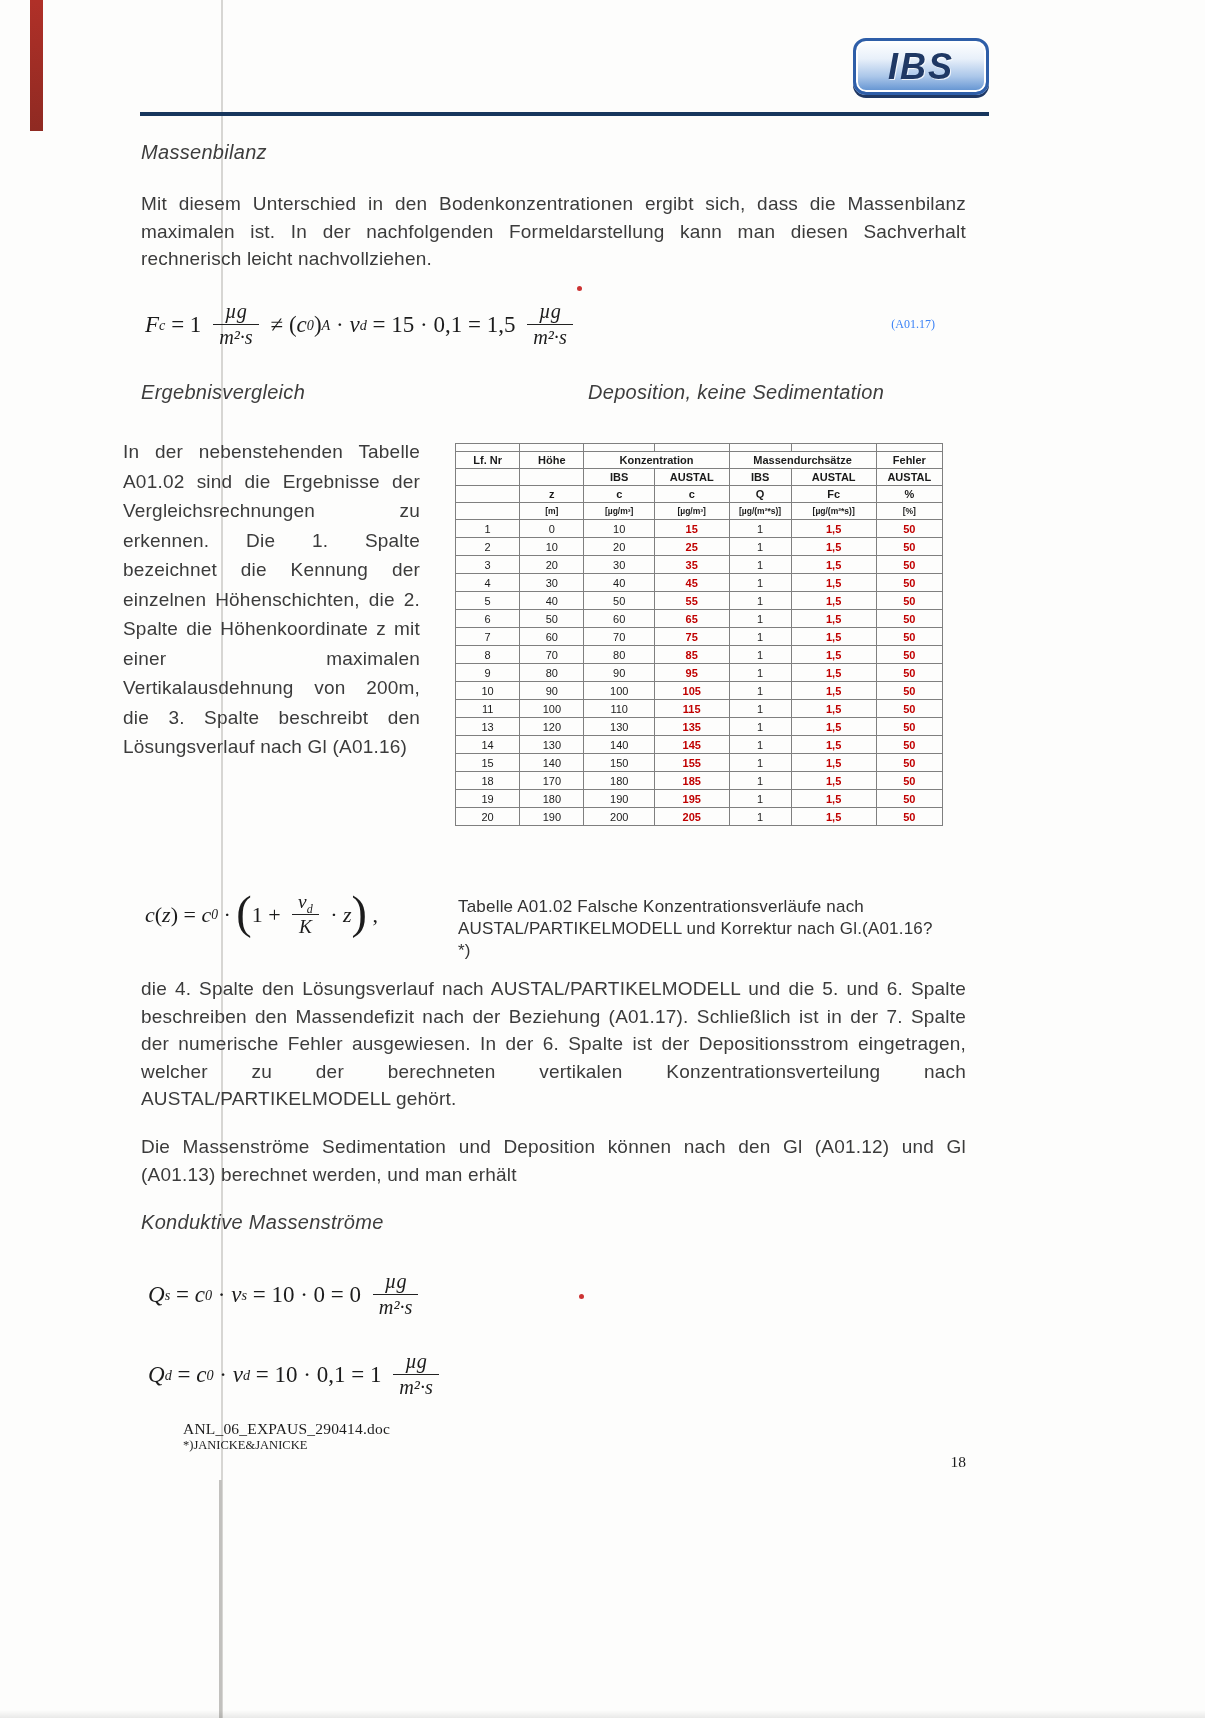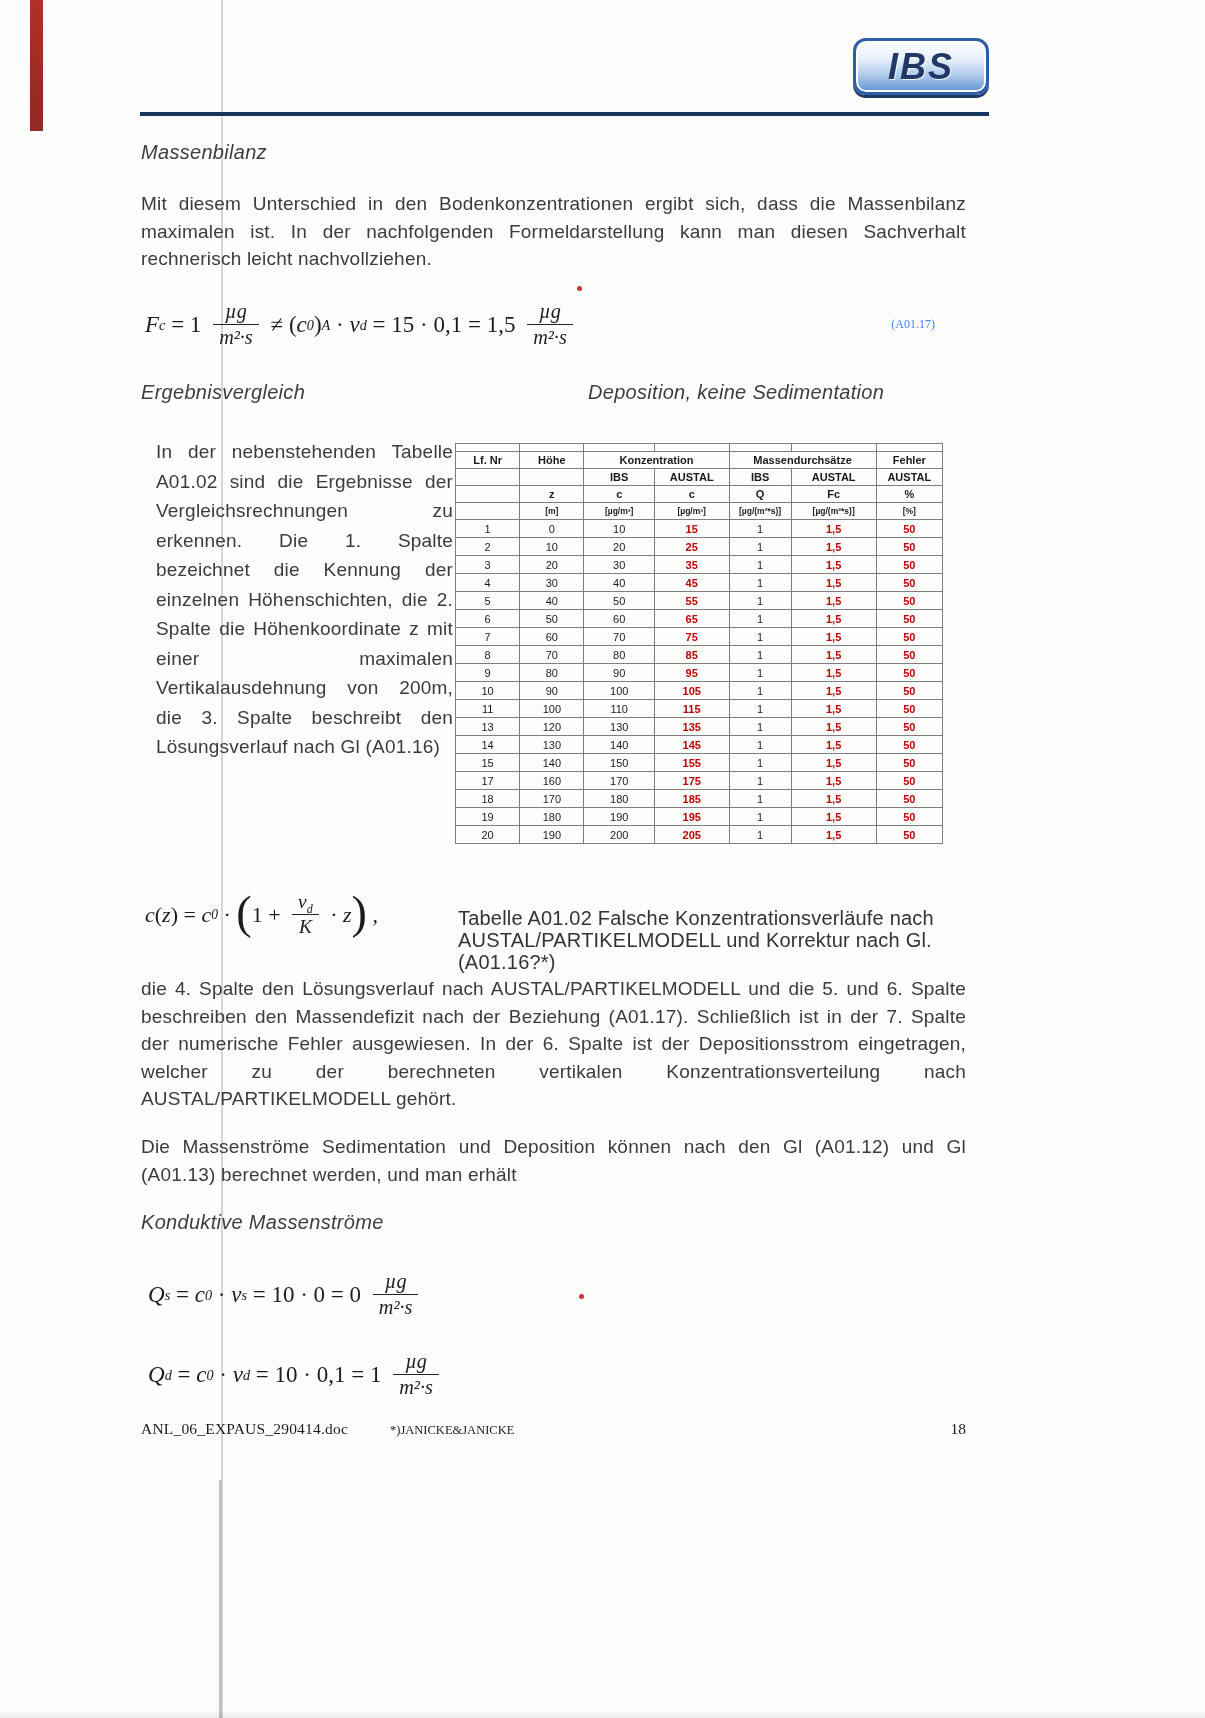--- a/index.html
+++ b/index.html
@@ -55,24 +55,24 @@
   .dtable th, .dtable td {
     border:1px solid #7f7f7f; font-size:11px; text-align:center;
     padding:0 1px; height:18px; overflow:hidden; white-space:nowrap; color:#1a1a1a;
   }
   .dtable th { font-weight:bold; height:17px; }
   .dtable tr.cap-row th { height:8px; border-bottom:1px solid #7f7f7f; }
   .dtable tr.units th { font-size:8.5px; font-weight:bold; }
   .dtable td.red { color:#c00000; font-weight:bold; }
   .col-lfnr{width:62px;} .col-hoehe{width:62px;} .col-c1{width:68px;}
   .col-c2{width:72px;} .col-q{width:60px;} .col-fc{width:82px;} .col-p{width:64px;}
-  .caption { font-size:20px; line-height:22px; color:#333; letter-spacing:0.2px;margin-top:11px; }
-
-  
-  .footer { display:flex; align-items:baseline; font-family:"Liberation Serif","DejaVu Serif",serif; color:#1c1c1c; }
+  .caption { font-size:17px; line-height:22px; color:#333; letter-spacing:0.2px; }
+
+  
+  .footer { display:flex; align-items:baseline; font-family:"Liberation Serif","DejaVu Serif",serif; color:#1c1c1c;flex-direction:column; }
   .footer .fname { font-size:15.5px; letter-spacing:0.2px; }
   .footer .fnote { font-size:12.5px; margin-left:42px; }
   .footer .fpage { margin-left:auto; font-size:15.5px; }
 </style>
 </head>
 <body>
 
 <div class="page">
 
   <div class="crease"></div>
@@ -92,21 +92,21 @@
   <div class="abs para" style="top:190px; left:141px; width:825px;">Mit diesem Unterschied in den Bodenkonzentrationen ergibt sich, dass die Massenbilanz maximalen ist. In der nachfolgenden Formeldarstellung kann man diesen Sachverhalt rechnerisch leicht nachvollziehen.</div>
 
   <div class="abs formula-row" style="top:300px; left:145px; width:790px;">
     <span class="fx"><span class="it">F</span><sub>c</sub><span class="rm"> = 1 </span><span class="frac"><span class="fnum"><span>µg</span></span><span class="fden">m²·s</span></span><span class="rm"> ≠ </span><span class="rm">(</span><span class="it">c</span><sub>0</sub><span class="rm">)</span><sub>A</sub><span class="rm"> · </span><span class="it">v</span><sub>d</sub><span class="rm"> = 15 · 0,1 = 1,5 </span><span class="frac"><span class="fnum"><span>µg</span></span><span class="fden">m²·s</span></span></span>
     <span class="formula-tag">(A01.17)</span>
   </div>
 
   <div class="abs heading" style="top:381px; left:141px;">Ergebnisvergleich</div>
   <div class="abs heading" style="top:381px; left:588px;">Deposition, keine Sedimentation</div>
 
-  <div class="abs para narrow" style="top:437px; left:156px; width:297px;">In der nebenstehenden Tabelle A01.02 sind die Ergebnisse der Vergleichsrechnungen zu erkennen. Die 1. Spalte bezeichnet die Kennung der einzelnen Höhenschichten, die 2. Spalte die Höhenkoordinate z mit einer maximalen Vertikalausdehnung von 200m, die 3. Spalte beschreibt den Lösungsverlauf nach Gl (A01.16)</div>
+  <div class="abs para narrow" style="top:437px; left:123px; width:297px;">In der nebenstehenden Tabelle A01.02 sind die Ergebnisse der Vergleichsrechnungen zu erkennen. Die 1. Spalte bezeichnet die Kennung der einzelnen Höhenschichten, die 2. Spalte die Höhenkoordinate z mit einer maximalen Vertikalausdehnung von 200m, die 3. Spalte beschreibt den Lösungsverlauf nach Gl (A01.16)</div>
 
   <div class="abs" style="top:891px; left:145px;">
     <span class="fx" style="font-size:22px;"><span class="it">c</span><span class="rm">(</span><span class="it">z</span><span class="rm">) = </span><span class="it">c</span><sub>0</sub><span class="rm"> · </span><span class="bigparen">(</span><span class="rm">1 + </span><span class="frac"><span class="fnum"><span>v</span><sub>d</sub></span><span class="fden">K</span></span><span class="rm"> · </span><span class="it">z</span><span class="bigparen">)</span><span class="rm"> ,</span></span>
   </div>
 
   <div class="abs" style="top:443px; left:455px;border-radius:12px;">
     <table class="dtable">
       <thead>
         <tr class="cap-row">
           <th class="col-lfnr"></th>
@@ -273,29 +273,20 @@
           <tr>
             <td>15</td>
             <td>140</td>
             <td>150</td>
             <td class="red">155</td>
             <td>1</td>
             <td class="red">1,5</td>
             <td class="red">50</td>
           </tr>
           <tr>
-            <td>17</td>
-            <td>160</td>
-            <td>170</td>
-            <td class="red">175</td>
-            <td>1</td>
-            <td class="red">1,5</td>
-            <td class="red">50</td>
-          </tr>
-          <tr>
             <td>18</td>
             <td>170</td>
             <td>180</td>
             <td class="red">185</td>
             <td>1</td>
             <td class="red">1,5</td>
             <td class="red">50</td>
           </tr>
           <tr>
             <td>19</td>

